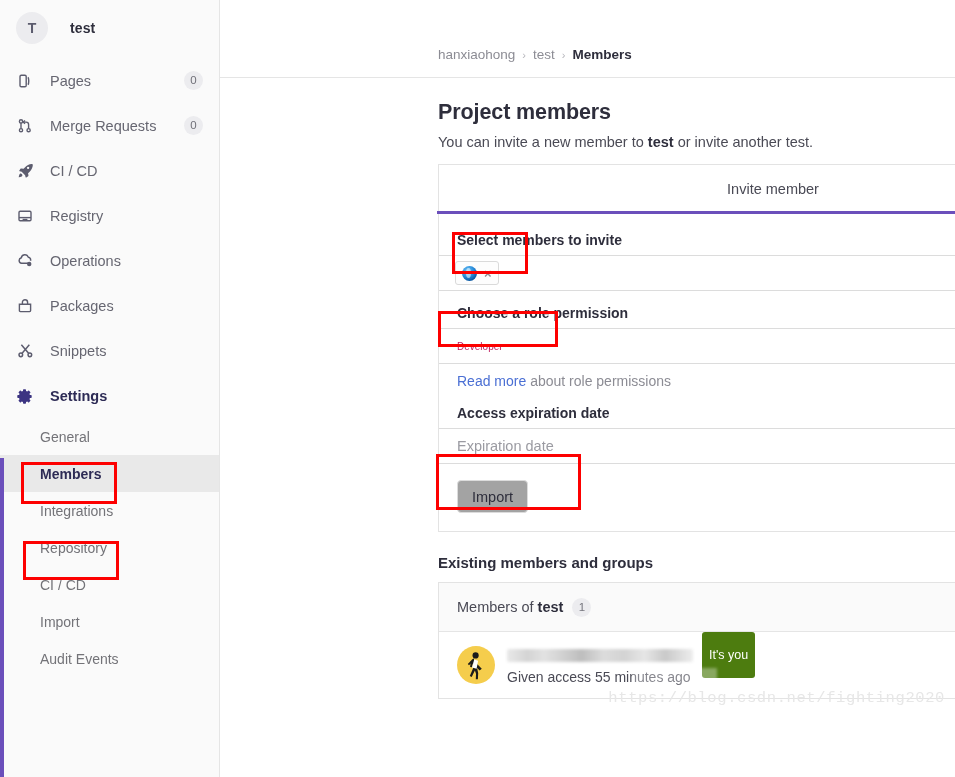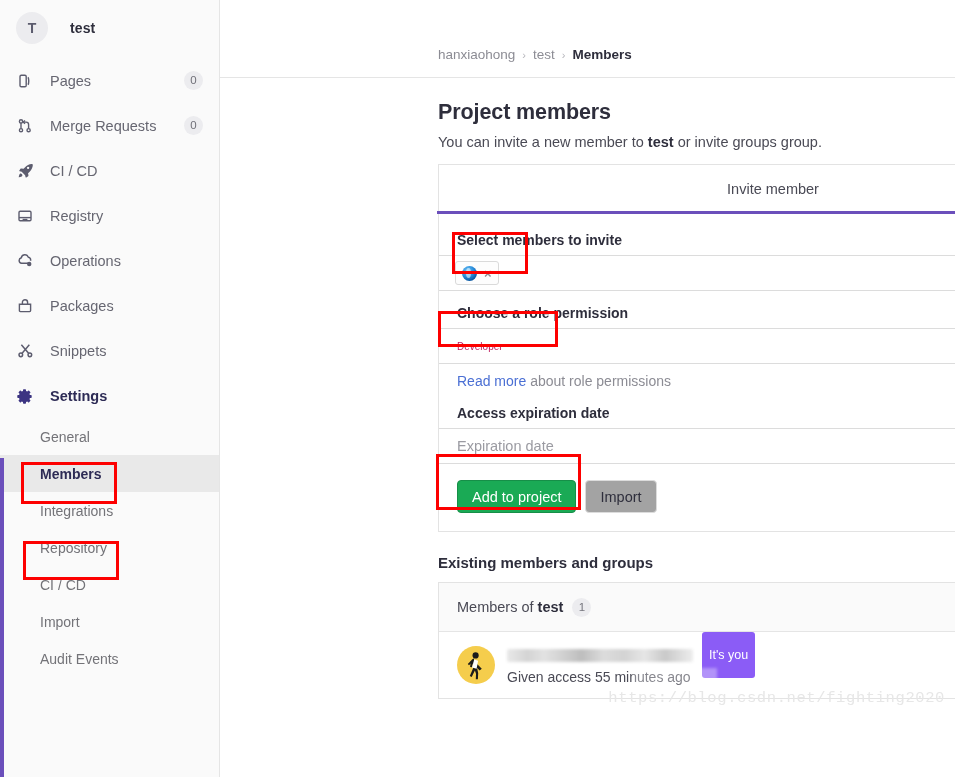--- a/index.html
+++ b/index.html
@@ -234,21 +234,21 @@
   .m-name-blur {
     width: 186px; height: 13px;
     background: linear-gradient(90deg,
       #e8e8e8 0%, #d4d4d4 11%, #e2e2e2 20%, #cfcfcf 31%,
       #bdbdbd 40%, #dcdcdc 52%, #d3d3d3 63%, #e6e6e6 74%,
       #c9c9c9 85%, #ededed 100%);
     filter: blur(1.4px);
     border-radius: 2px;
   }
   .badge-you {
-    background: #8b5cf6; color: #fff;
+    background: #4d7c0f; color: #fff;
     font-size: 12.5px; padding: 16px 7px; border-radius: 3px;
     white-space: nowrap;
   }
   .m-meta {
     font-size: 14px; color: #4a4a55; margin-top: 4px;
     position: relative;
   }
   .m-meta::after {
     content:""; position:absolute; left:126px; top:-1px;
     width:84px; height:17px;
@@ -410,21 +410,21 @@
       <span class="bc-link">test</span>
       <span class="bc-sep">›</span>
       <span class="bc-cur">Members</span>
     </div>
 
     <div class="content">
 
       <h1 class="page-title">Project members</h1>
 
       <p class="page-sub">
-        <span>You can invite a new member to </span><b>test</b><span> or invite groups group.</span>
+        <span>You can invite a new member to </span><b>test</b><span> or invite another test.</span>
       </p>
 
       <section class="card">
 
         <div class="tabs">
           <div class="tab active">
             <span>Invite member</span>
           </div>
         </div>
 
@@ -452,21 +452,20 @@
           </div>
 
           <div class="field">
             <label class="fl">Access expiration date</label>
             <div class="input-shell">
               <span class="ph">Expiration date</span>
             </div>
           </div>
 
           <div class="actions">
-            <button class="btn btn-primary">Add to project</button>
             <button class="btn btn-default">Import</button>
           </div>
 
         </div>
       </section>
 
       <h2 class="section-title" style="margin-top:22px;">Existing members and groups</h2>
 
       <section class="list-card">
         <div class="list-head">

